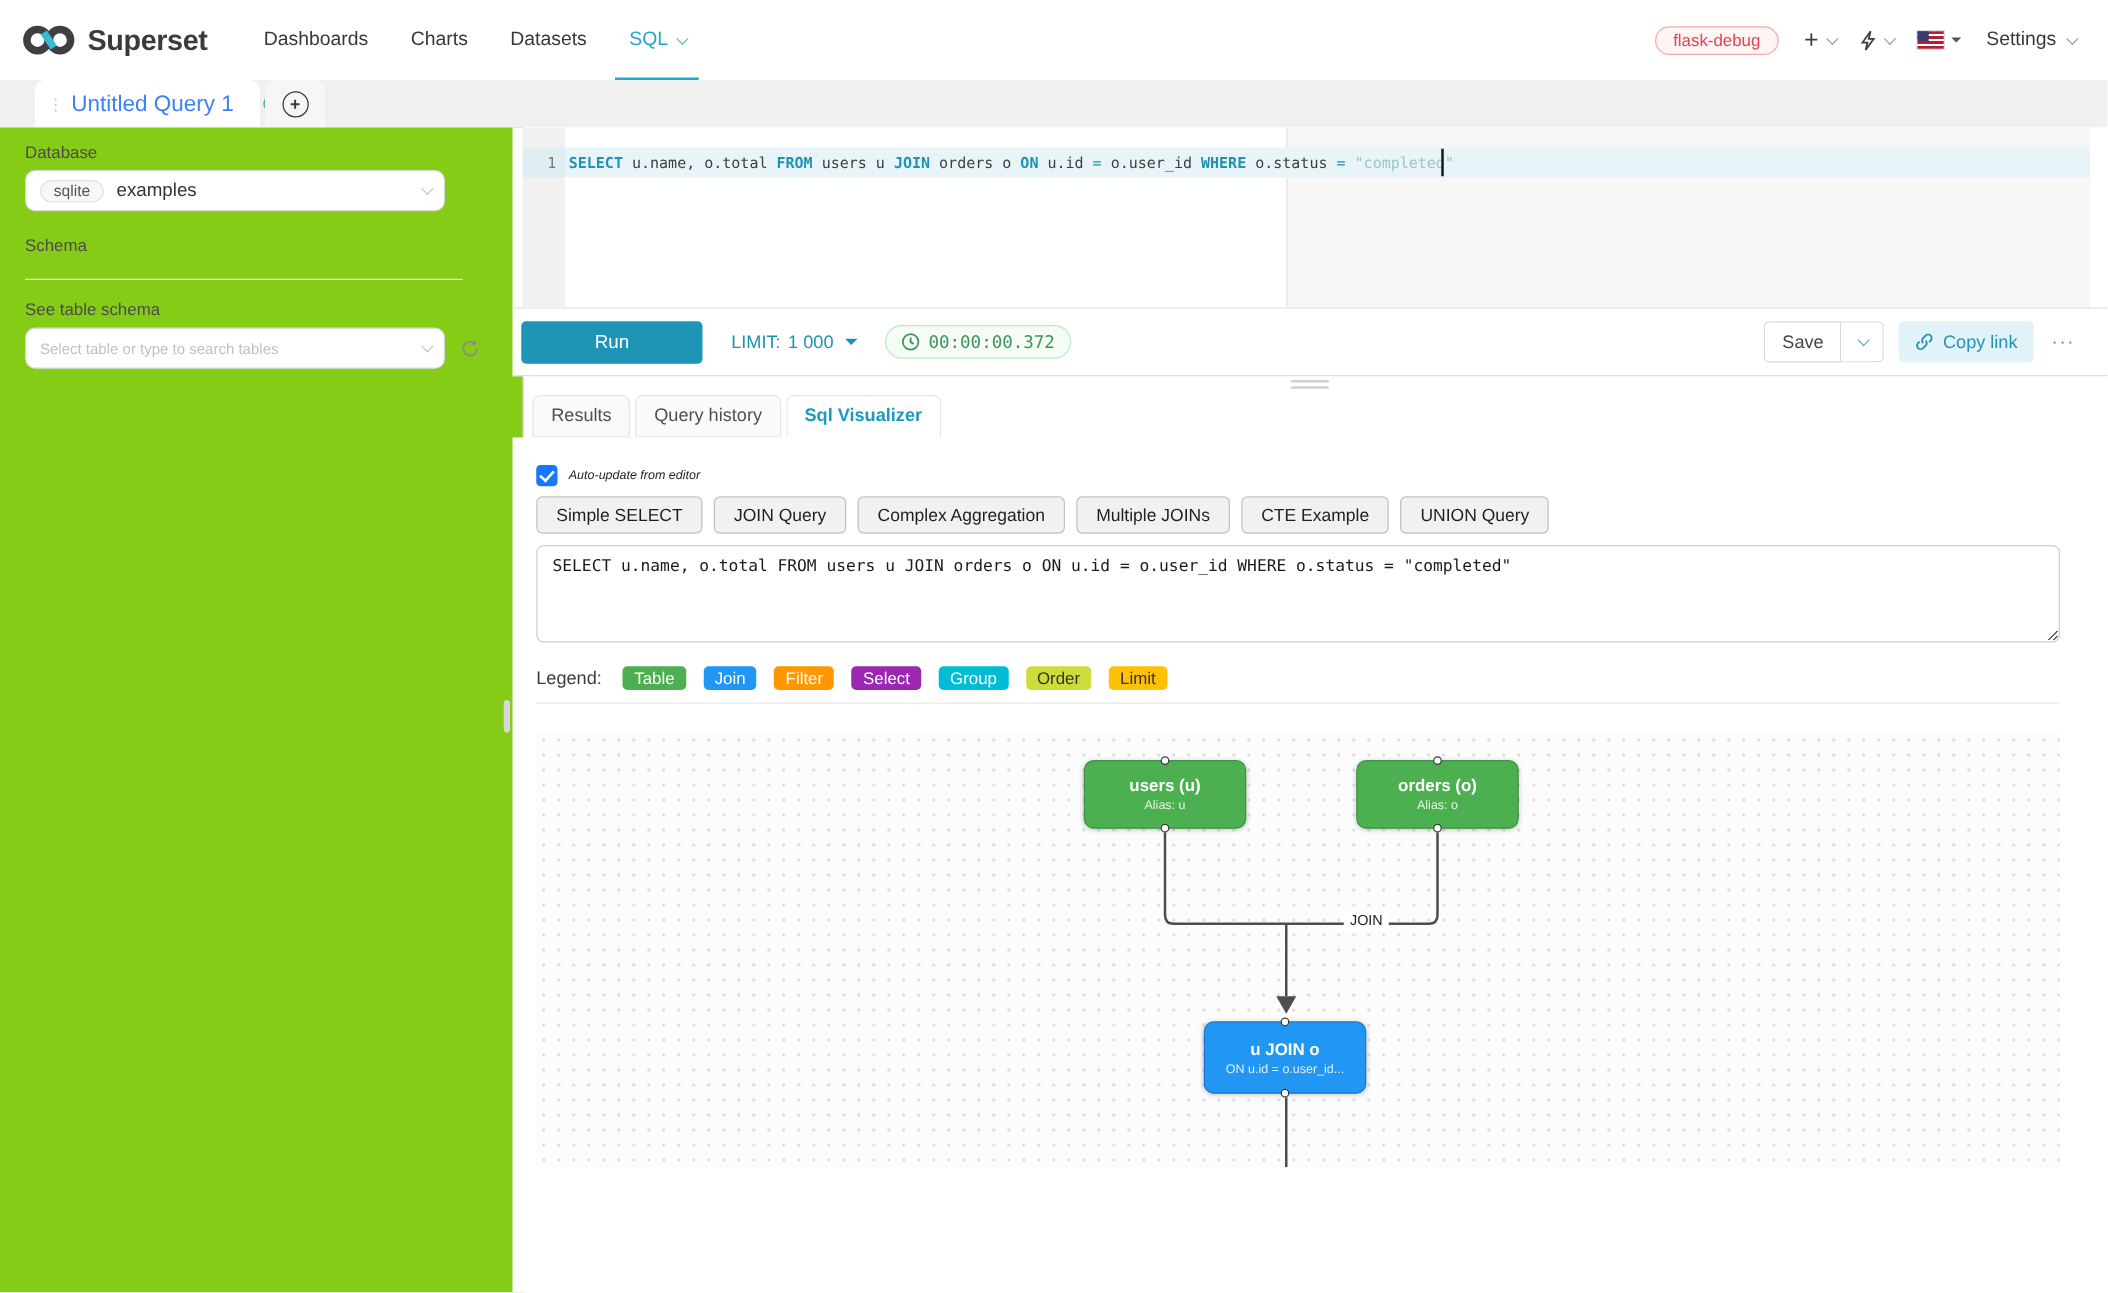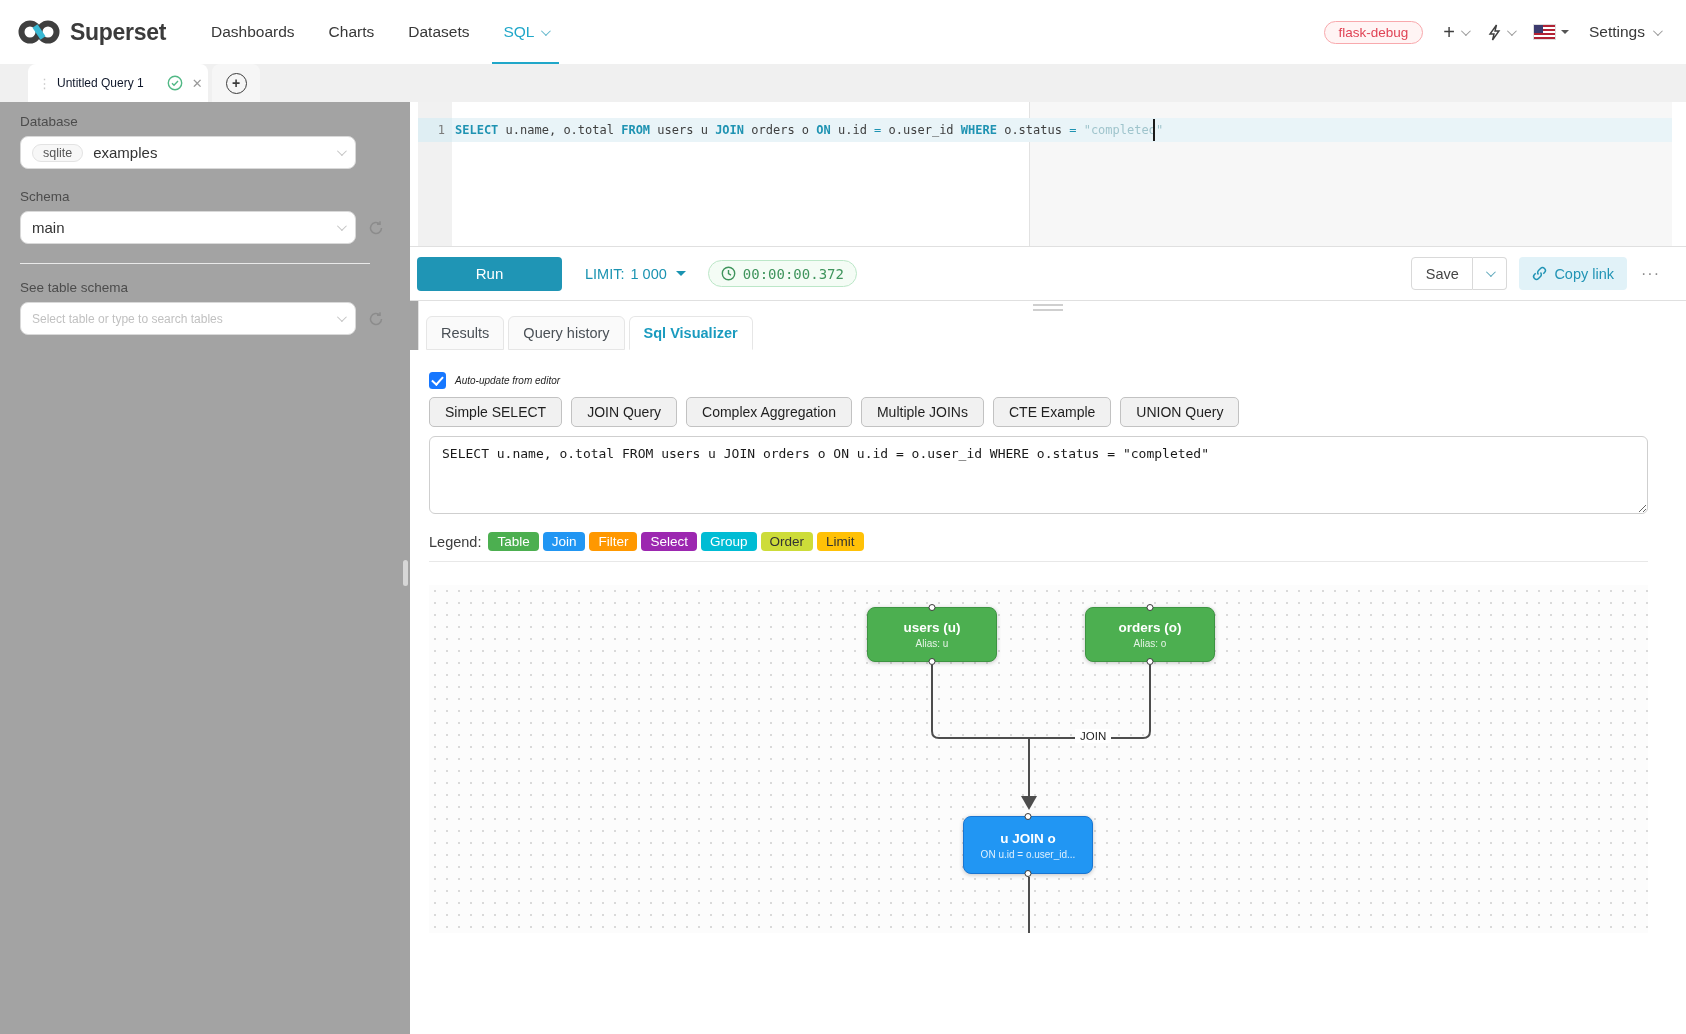--- a/index.html
+++ b/index.html
@@ -24,27 +24,27 @@
   .chev-gray { color:#9a9a9a; }
   .flag { width:21px; height:14px; background:repeating-linear-gradient(#b22234 0 2px,#fff 2px 4px); position:relative; box-shadow:0 0 0 1px #ddd; }
   .flag::after { content:""; position:absolute; left:0; top:0; width:9px; height:8px; background:#3c3b6e; }
   .caret-sm { width:0; height:0; border:4px solid transparent; border-top-color:#555; margin-top:4px; }
   .settings { font-size:15.5px; color:#383838; display:flex; align-items:center; gap:8px; cursor:pointer; }
 
   
   .tabbar { position:absolute; left:0; top:64px; width:1686px; height:38px; background:#f0f0f0; }
   .qtab { position:absolute; left:28px; top:0; width:180px; height:38px; background:#fff; border-radius:8px 8px 0 0; display:flex; align-items:center; padding:0 10px; cursor:pointer; }
   .qtab-dots { color:#c9c9c9; font-size:13px; margin-right:6px; cursor:grab; }
-  .qtab-label { color:#0f172a; font-size:12px; margin-right:23px; white-space:nowrap; }
+  .qtab-label { color:#3b82f6; font-size:18px; margin-right:23px; white-space:nowrap; }
   .qtab-close { color:#9a9a9a; font-size:13px; margin-left:9px; cursor:pointer; }
   .add-tab { position:absolute; left:212px; top:0; width:48px; height:38px; background:#f6f6f6; border-radius:8px 8px 0 0; display:flex; align-items:center; justify-content:center; cursor:pointer; }
   .add-circle { width:21px; height:21px; border:1.6px solid #3b3b3b; border-radius:50%; display:flex; align-items:center; justify-content:center; font-size:14px; font-weight:bold; color:#3b3b3b; line-height:1; }
 
   
-  .sidebar { position:absolute; left:0; top:102px; width:419px; height:932px; background:#a3a3a3; border-right:1px solid #e2e2e2; padding:12px 26px 0 20px; }
+  .sidebar { position:absolute; left:0; top:102px; width:419px; height:932px; background:#84cc16; border-right:1px solid #e2e2e2; padding:12px 26px 0 20px; }
   .side-label { font-size:13.5px; color:#4c4c4c; margin-bottom:7px; }
   .select { height:33px; border:1px solid #d9d9d9; border-radius:8px; background:#fff; display:flex; align-items:center; padding:0 11px; cursor:pointer; }
   .select .val { font-size:15px; color:#333; flex:1; }
   .select .ph { font-size:12px; color:#c1c1c1; flex:1; white-space:nowrap; overflow:hidden; }
   .select .chev { color:#c4c4c4; }
   .eng-tag { background:#f7f7f7; border:1px solid #e3e3e3; border-radius:10px; padding:1px 10px; font-size:12.5px; color:#555; margin-right:10px; }
   .side-row { display:flex; align-items:center; }
   .side-row .select { flex:1; }
   .refresh { margin-left:12px; cursor:pointer; flex:none; display:flex; }
   .side-div { border-top:1px solid #e9e9e9; margin:19px 0 16px 0; }
@@ -89,21 +89,21 @@
   .viz { position:absolute; left:410px; top:350px; width:1276px; height:684px; padding:0 38px 0 19px; background:#fff; }
   .viz-title { margin-top:36px; font-size:21px; font-weight:bold; color:#141414; }
   .auto-row { margin-top:22px; display:flex; align-items:center; }
   .cb { width:17px; height:17px; background:#1677ff; border-radius:3.5px; position:relative; cursor:pointer; flex:none; }
   .cb::after { content:""; position:absolute; left:5px; top:2px; width:5px; height:9px; border-right:2px solid #fff; border-bottom:2px solid #fff; transform:rotate(42deg); }
   .auto-label { margin-left:9px; font-size:10px; color:#1f1f1f;font-style:italic; }
   .sample-label { margin-top:16px; font-size:15px; color:#262626; }
   .sample-row { margin-top:8px; display:flex; gap:9px; }
   .sample-btn { height:30px; padding:0 15px; background:#f1f1f1; border:1px solid #c2c2c2; border-radius:5px; font-size:14px; color:#1f1f1f; cursor:pointer; font-family:"Liberation Sans",sans-serif; }
   .query-box { margin-top:9px; width:1219px; height:78px; border:1px solid #cfcfcf; border-radius:6px; padding:9px 12px; font-size:13px; color:#1a1a1a; resize:vertical; font-family:"DejaVu Sans Mono",monospace; }
-  .legend-row { margin-top:14px; display:flex; align-items:center; gap:4px; }
+  .legend-row { margin-top:14px; display:flex; align-items:center; gap:14px; }
   .legend-label { font-size:14.5px; color:#3c3c3c; margin-right:3px; }
   .legend-chip { padding:2px 9px; border-radius:4px; font-size:13.5px; }
   .viz-hr { border:none; border-top:1px solid #e8e8e8; margin-top:10px; }
 
   .canvas { position:relative; margin-top:23px; width:1219px; height:348px; background-color:#fcfcfc; background-image:radial-gradient(#d9d9d9 1px, transparent 1.3px); background-size:12px 12px; overflow:hidden; cursor:grab; }
   .edges { position:absolute; left:0; top:0; }
   .flow-node { position:absolute; border-radius:8px; display:flex; flex-direction:column; align-items:center; justify-content:center; gap:3px; box-shadow:0 1px 4px rgba(0,0,0,.22); border:1px solid rgba(0,0,0,.18); cursor:grab; }
   .fn-title { font-size:13.5px; font-weight:bold; color:#fff; }
   .fn-sub { font-size:10px; color:rgba(255,255,255,.85); }
   .handle { position:absolute; width:7px; height:7px; border:1.6px solid #3c3c3c; background:#fff; border-radius:50%; left:50%; transform:translateX(-50%); }
@@ -184,31 +184,20 @@
 
 <div class="sidebar">
   <div class="side-label">Database</div>
   <div class="select db-select">
     <span class="eng-tag">sqlite</span>
     <span class="val">examples</span>
     <span class="chev"></span>
   </div>
 
   <div class="side-label" style="margin-top:20px;">Schema</div>
-  <div class="side-row">
-    <div class="select">
-      <span class="val">main</span>
-      <span class="chev"></span>
-    </div>
-    <span class="refresh">
-      <svg width="16" height="16" viewBox="0 0 16 16">
-          <path d="M13.5 8 a5.5 5.5 0 1 1 -1.7 -4 M12 1.2 v3 h-3" fill="none" stroke="#8c8c8c" stroke-width="1.5"></path>
-        </svg>
-    </span>
-  </div>
 
   <div class="side-div" style="width:350px;"></div>
 
   <div class="side-label">See table schema</div>
   <div class="side-row">
     <div class="select">
       <span class="ph">Select table or type to search tables</span>
       <span class="chev"></span>
     </div>
     <span class="refresh">

